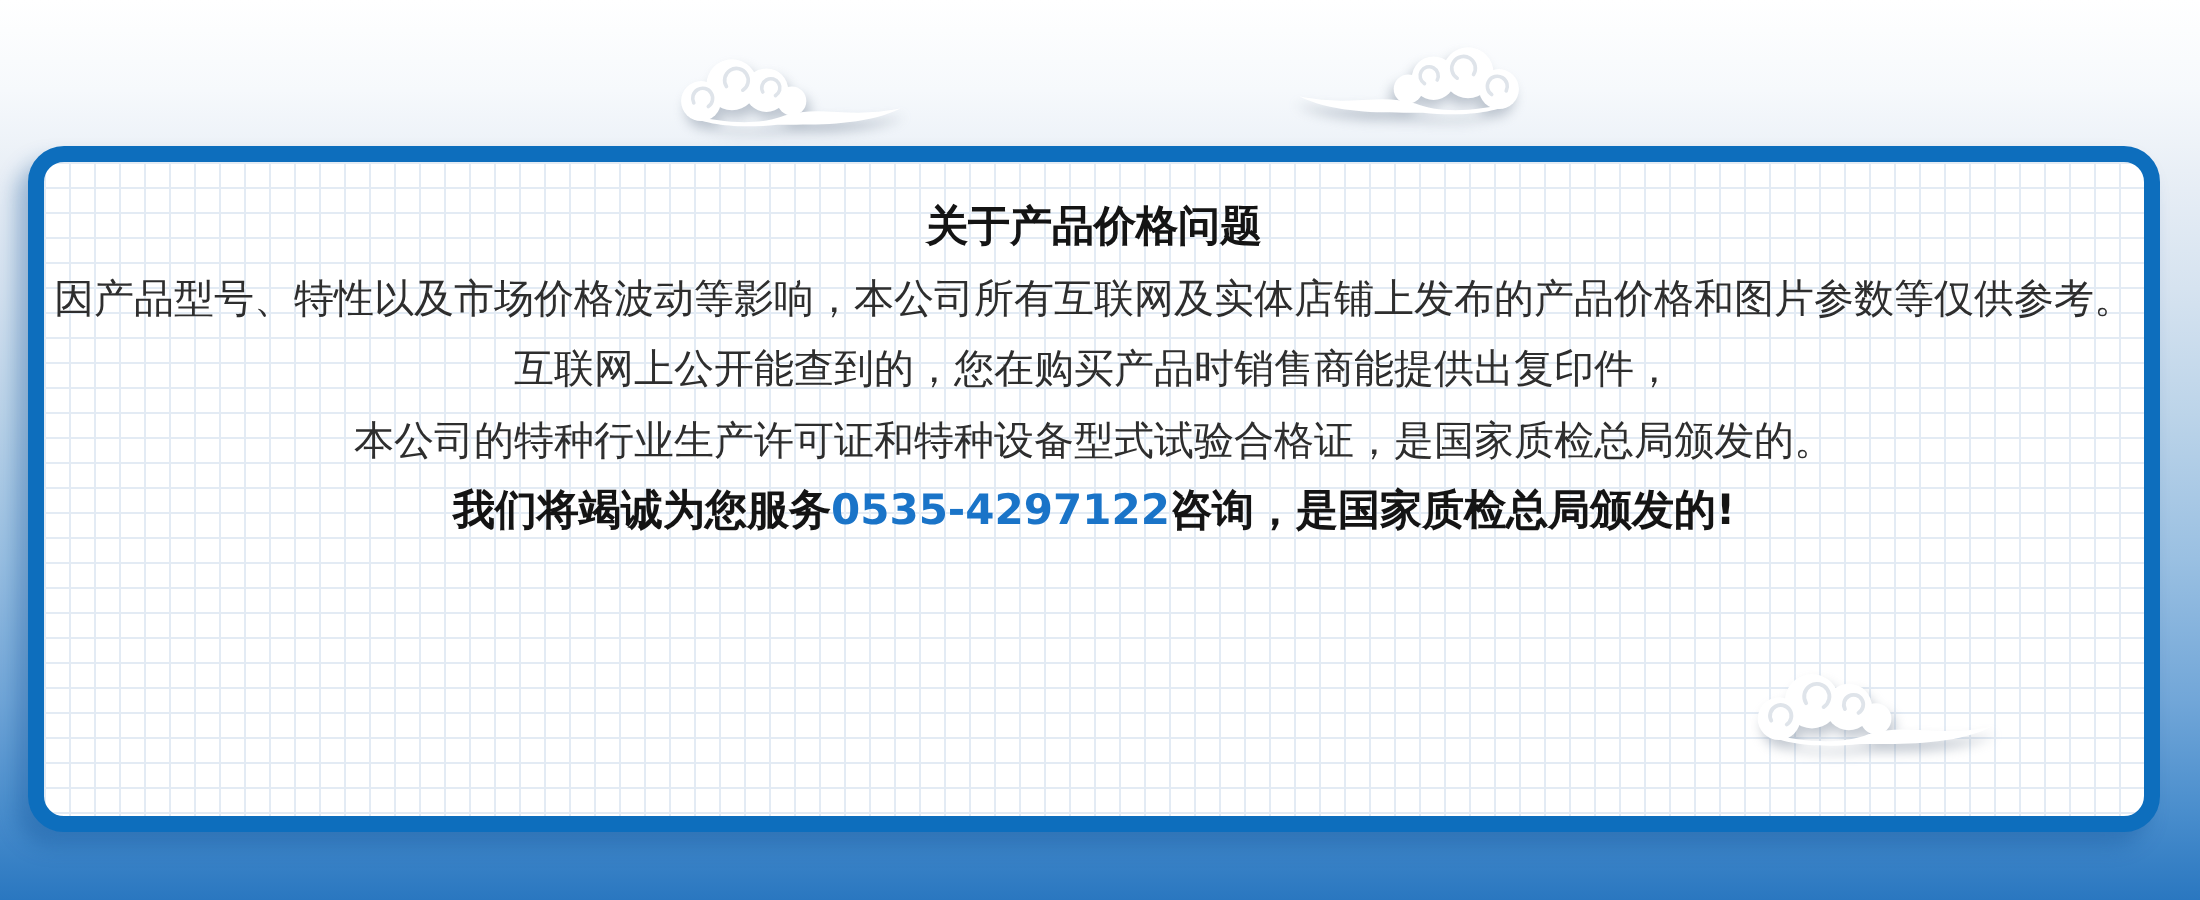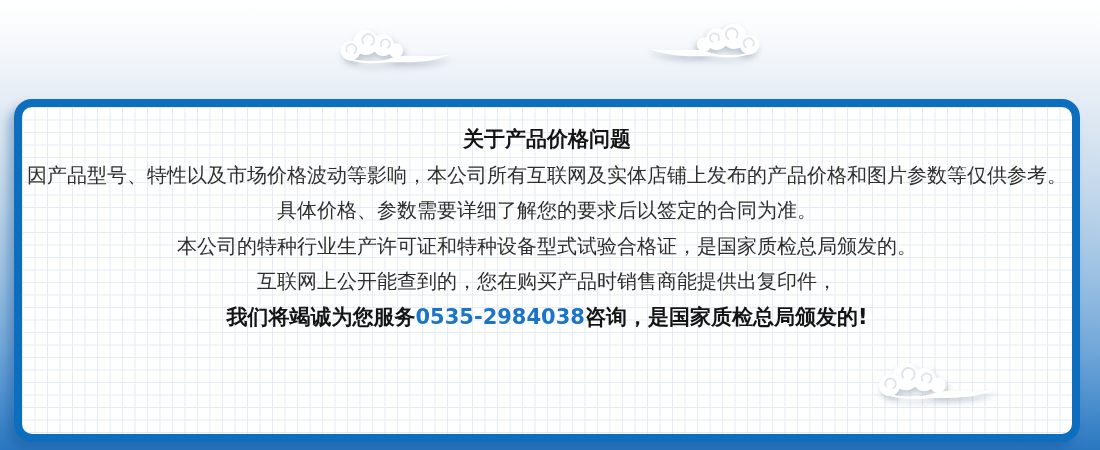--- a/index.html
+++ b/index.html
@@ -25,21 +25,21 @@
   .cloud { position:absolute; display:block;
     filter:drop-shadow(2px 4px 3px rgba(125,138,155,0.45)); }
   .cloud-left   { left:336px; top:26px; }
   .cloud-right  { left:646px; top:20px; transform:scaleX(-1); }
   .cloud-bottom { left:852px; bottom:28px; }
   .cloud-body { fill:#ffffff; }
   .cloud-curl path { fill:none; stroke:#dfe4ea; stroke-width:2; stroke-linecap:round; }
 
   
   .panel {
-    position:absolute; left:14px; top:99px;
+    position:absolute; left:14px; top:73px;
     width:1066px; height:343px;
     border:8px solid #0d6ebd;
     border-radius:18px;
     background-color:#ffffff;
     background-image:
       linear-gradient(#e3ebf4 1px, transparent 1px),
       linear-gradient(90deg, #e3ebf4 1px, transparent 1px);
     background-size:12.5px 12.5px;
     box-shadow:-6px 7px 10px rgba(15,80,150,0.35);
     padding-top:15px;
@@ -91,24 +91,23 @@
           <path d="M30,19 a6.5,6.5 0 1 1 9,2"></path>
           <path d="M50,22 a5,5 0 1 1 7,2"></path>
         </g>
       </svg>
     </span>
   </div>
 
   <div class="panel">
     <div class="line heading">关于产品价格问题</div>
     <div class="line">因产品型号、特性以及市场价格波动等影响，本公司所有互联网及实体店铺上发布的产品价格和图片参数等仅供参考。</div>
-    <div class="line">具体价格、参数需要详细了解您的要求后以签定的合同为准。</div>
+    <div class="line">互联网上公开能查到的，您在购买产品时销售商能提供出复印件，</div>
     <div class="line">本公司的特种行业生产许可证和特种设备型式试验合格证，是国家质检总局颁发的。</div>
-    <div class="line">互联网上公开能查到的，您在购买产品时销售商能提供出复印件，</div>
-    <div class="line hotline"><span>我们将竭诚为您服务</span><span class="phone">0535-2984038</span><span>咨询，是国家质检总局颁发的!</span></div>
+    <div class="line hotline"><span>我们将竭诚为您服务</span><span class="phone">0535-4297122</span><span>咨询，是国家质检总局颁发的!</span></div>
 
     <span class="cloud cloud-bottom">
       <svg width="126" height="43" viewBox="0 0 130 44">
         <g class="cloud-body">
           <circle cx="16" cy="27" r="11"></circle>
           <circle cx="33" cy="18" r="14"></circle>
           <circle cx="52" cy="21" r="12"></circle>
           <circle cx="66" cy="27" r="8"></circle>
           <path d="M8,34 C30,40 50,40 62,35 C82,29 98,37 126,31 C106,41 78,40 58,40 C40,42 18,41 8,34 Z"></path>
         </g>

